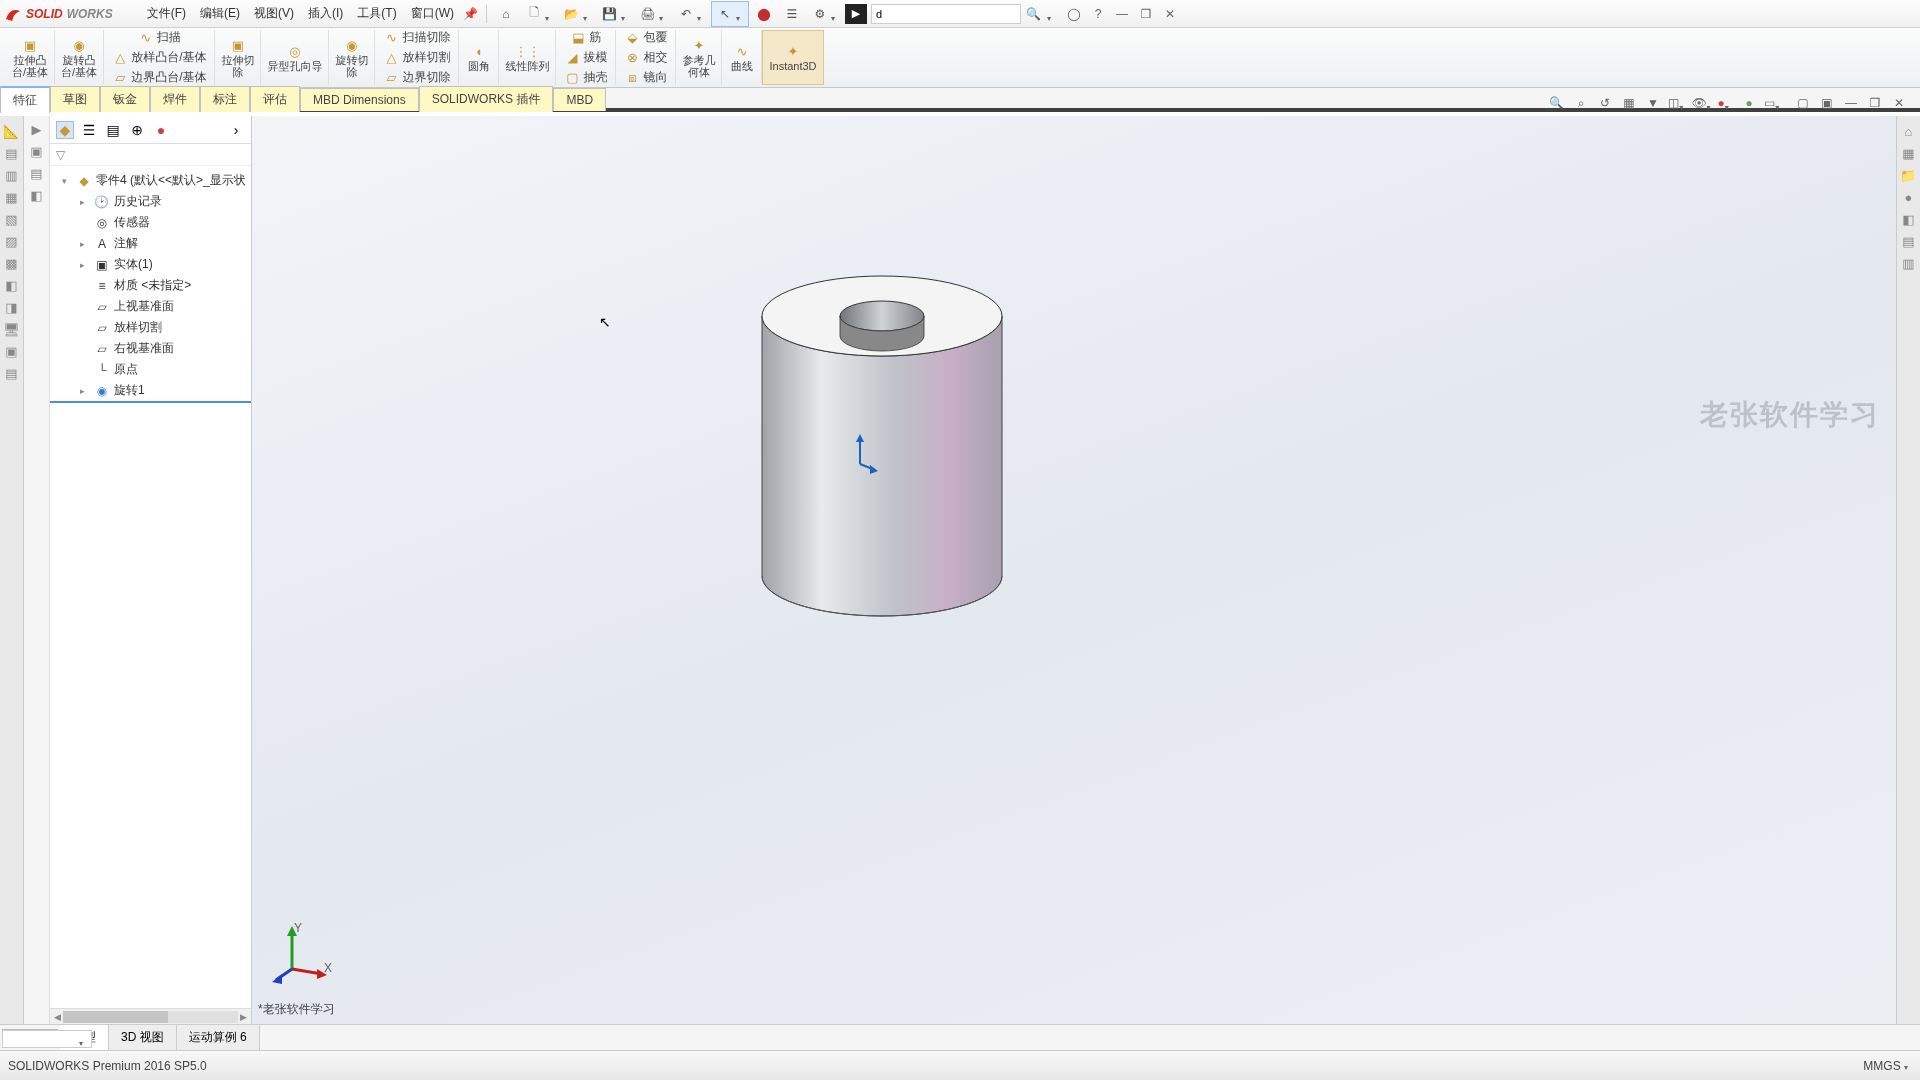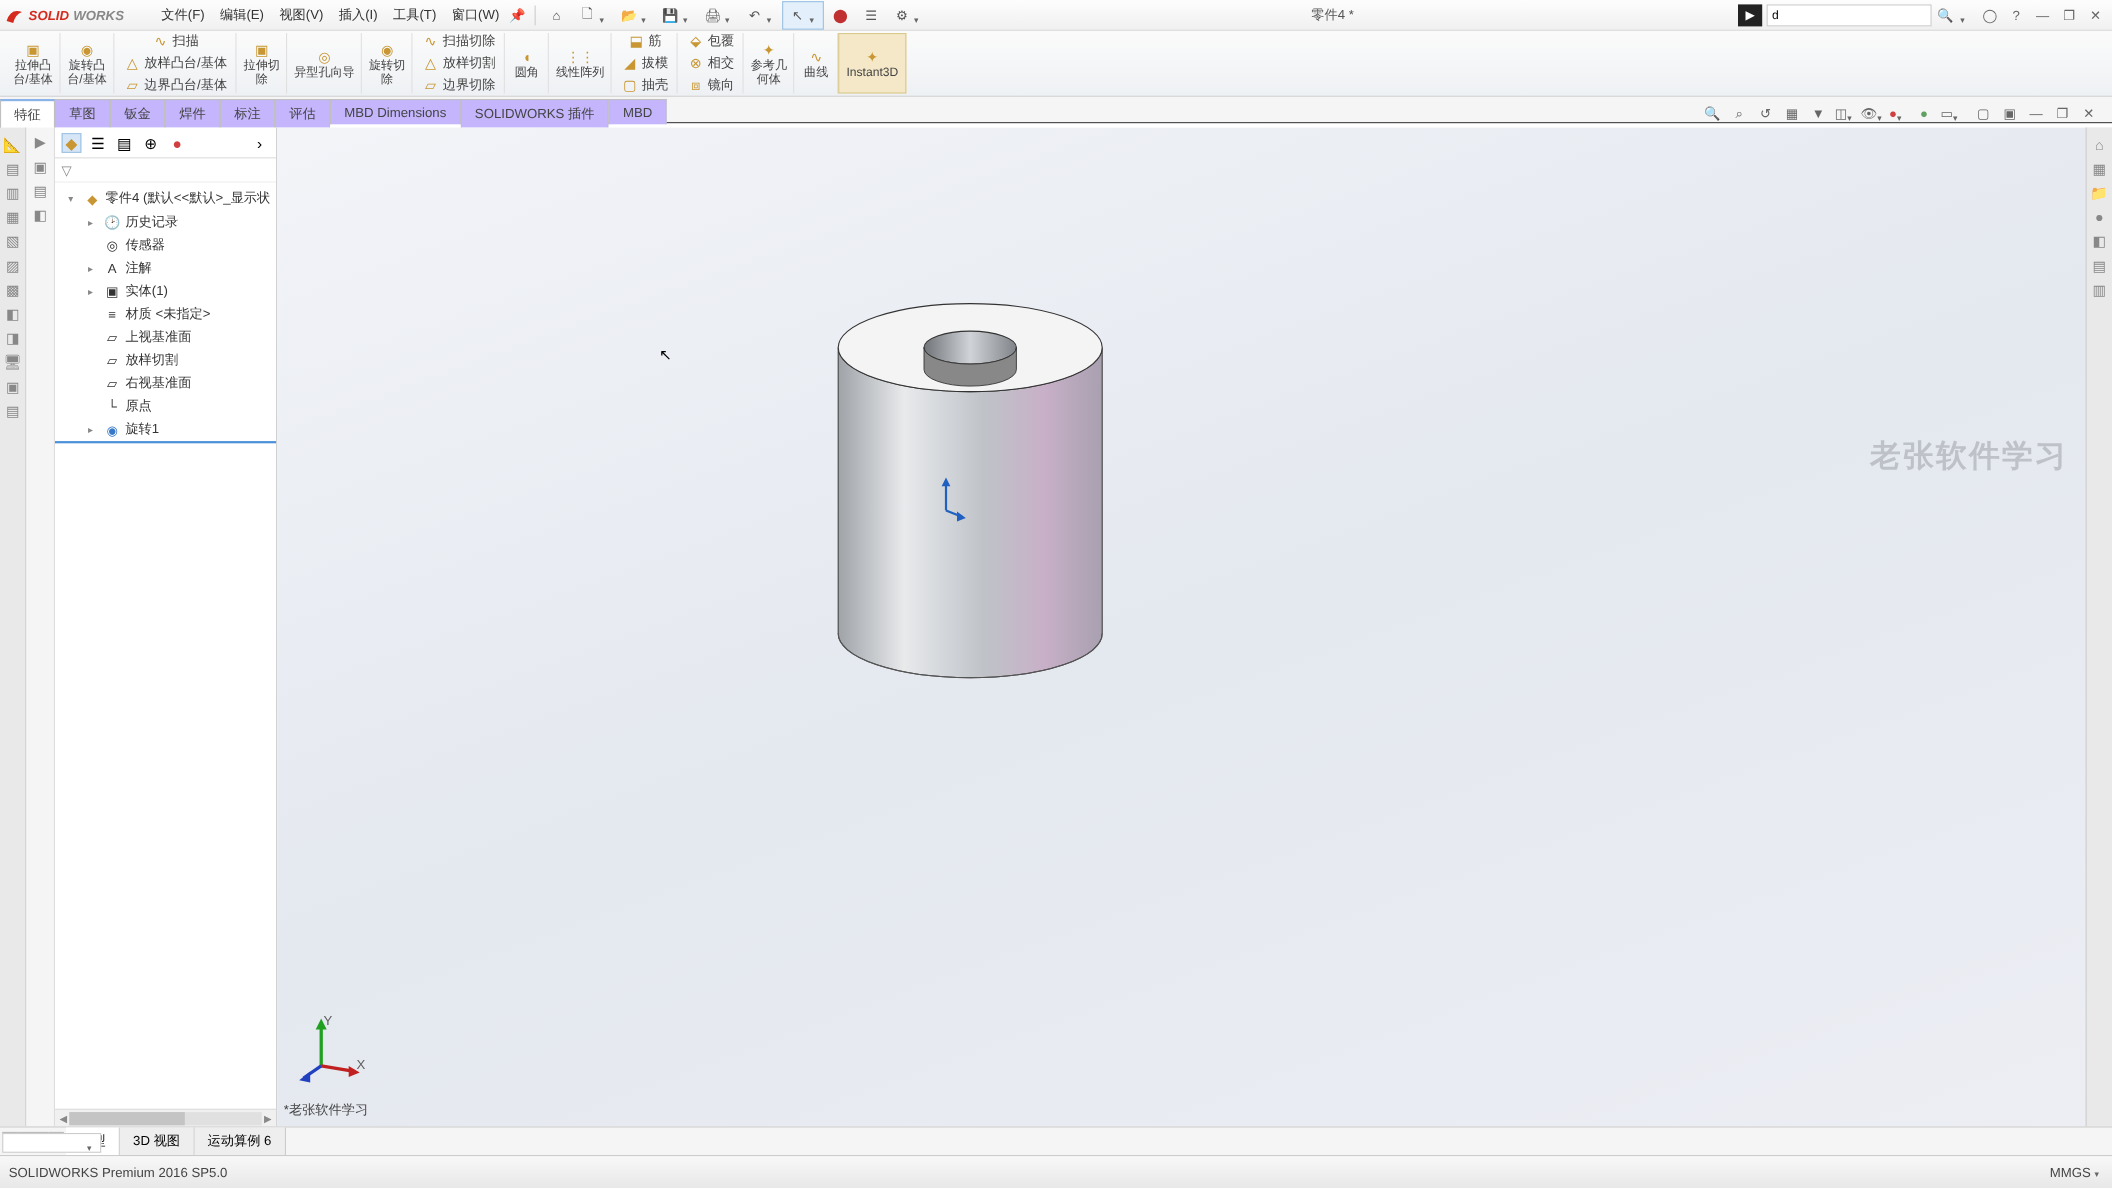--- a/index.html
+++ b/index.html
@@ -22,22 +22,22 @@
 
 .ribbon{height:60px;background:linear-gradient(#fbfbfb,#eef1f4);border-bottom:1px solid #c8c8c8;display:flex;align-items:stretch;padding:2px 6px;gap:0}
 .rgrp{display:flex;flex-direction:column;align-items:center;justify-content:center;padding:2px 6px;border-right:1px solid #e0e0e0;text-align:center}
 .rgrp-big{min-width:40px}
 .rgrp-col{display:flex;flex-direction:column;gap:1px;justify-content:center}
 .rgrp-row{display:flex;align-items:center;gap:3px;font-size:11px;color:#444;padding:1px 2px}
 .ric{width:16px;height:16px;display:inline-flex;align-items:center;justify-content:center;color:#c89632;font-size:13px}
 .rlbl{font-size:11px;color:#444;line-height:12px}
 .instant{background:#f4e8c8;border:1px solid #d8c88c}
 
-.tabs{height:24px;background:#f5f5f5;border-bottom:1px solid #404040;display:flex;align-items:flex-start}
-.tab{padding:4px 12px;border:1px solid #c0c0c0;border-bottom:none;background:#c4b5fd;font-size:12px;color:#444;margin-top:2px}
+.tabs{height:24px;background:#f5f5f5;border-bottom:4px solid #404040;display:flex;align-items:center}
+.tab{padding:4px 12px;border:1px solid #c0c0c0;border-bottom:none;background:#fef9c3;font-size:12px;color:#444;margin-top:2px}
 .tab.active{background:#fff;border-top:2px solid #8ab4e8}
 .view-tb{position:absolute;right:12px;top:92px;height:22px;display:flex;align-items:center;gap:6px;background:transparent;z-index:5}
 .vt-ico{width:18px;height:18px;display:flex;align-items:center;justify-content:center;color:#666}
 
 .workspace{position:absolute;left:0;right:0;top:116px;bottom:56px;display:flex}
 .leftrail{width:24px;background:#e9e9e9;border-right:1px solid #ccc;display:flex;flex-direction:column;gap:4px;padding-top:6px;align-items:center}
 .lr-ico{width:18px;height:18px;color:#888;font-size:13px;display:flex;align-items:center;justify-content:center}
 
 .panel{width:202px;background:#fff;border-right:1px solid #ccc;display:flex;flex-direction:column}
 .panel-head{height:28px;border-bottom:1px solid #ddd;display:flex;align-items:center;gap:6px;padding:0 6px}
@@ -121,21 +121,20 @@
   <span class="tb-btn">
       <span class="tb-ico" style="color:#c03030">⬤</span>
     </span>
   <span class="tb-btn">
       <span class="tb-ico">☰</span>
     </span>
   <span class="tb-btn">
       <span class="tb-ico">⚙</span>
       <span class="dd"></span>
     </span>
-  <span class="doc-title">零件4 *</span>
   <div class="search-wrap">
     <div class="search-ico-box">▶</div>
     <input class="search-input" value="d" style="">
     <span class="tb-ico">🔍</span>
       <span class="dd"></span>
   </div>
   <span class="win-btn">◯</span>
   <span class="win-btn">?</span>
   <span class="win-btn">—</span>
   <span class="win-btn">❐</span>

